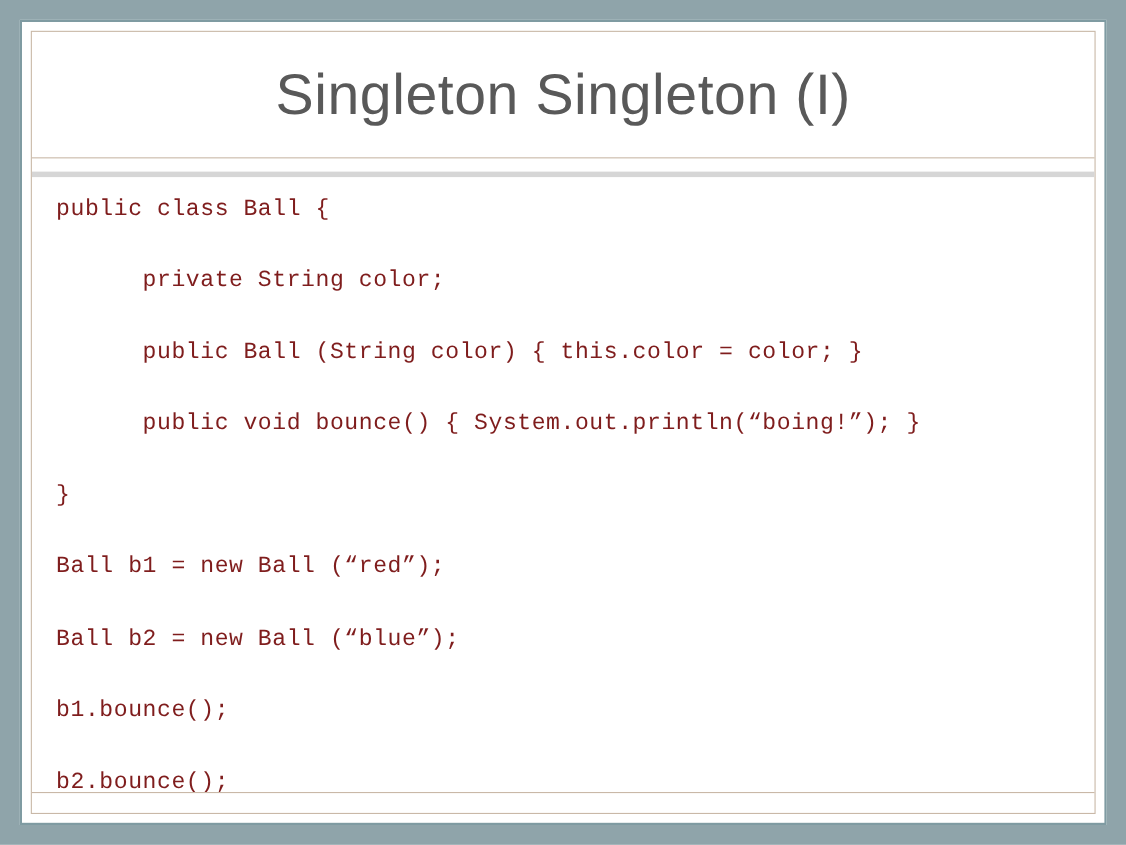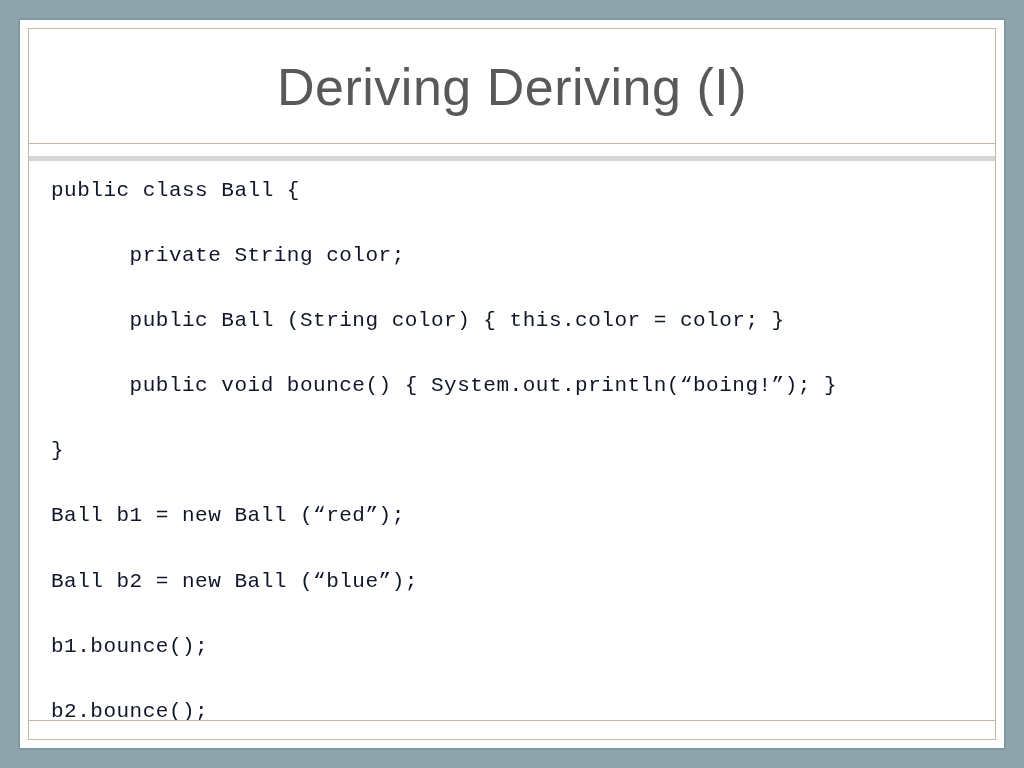--- a/index.html
+++ b/index.html
@@ -43,37 +43,37 @@
     .code-box {
       flex: 1;
       padding: 14px 22px 8px 22px;
       border-bottom: 1px solid #c9b8a7;
       overflow: hidden;
     }
     .code-box pre {
       font-family: "Courier New", Courier, monospace;
       font-size: 21px;
       line-height: 1.55;
-      color: #0f172a;
+      color: #7f1d1d;
       white-space: pre;
       font-weight: 400;
       letter-spacing: 0.5px;
     }
     .footer-strip {
       height: 18px;
     }
   </style>
 </head>
 <body>
 
 <div class="slide-outer">
   <div class="slide-inner">
 
     <div class="title-box">
-      <h1>Deriving Deriving (I)</h1>
+      <h1>Singleton Singleton (I)</h1>
     </div>
 
     <div class="divider"></div>
 
     <div class="code-box">
       <pre>public class Ball {
 
       private String color;
 
       public Ball (String color) { this.color = color; }

